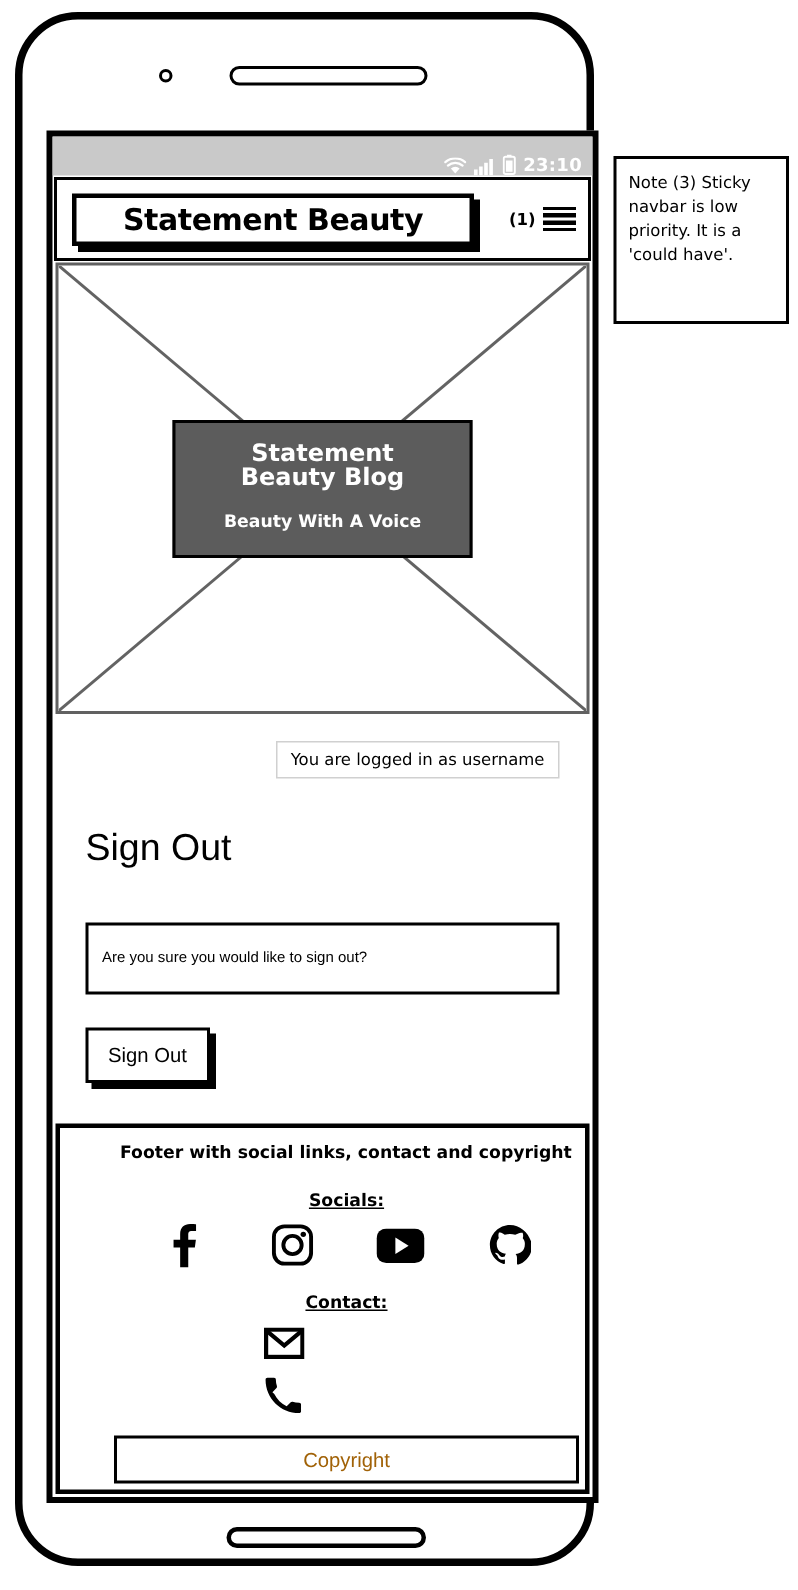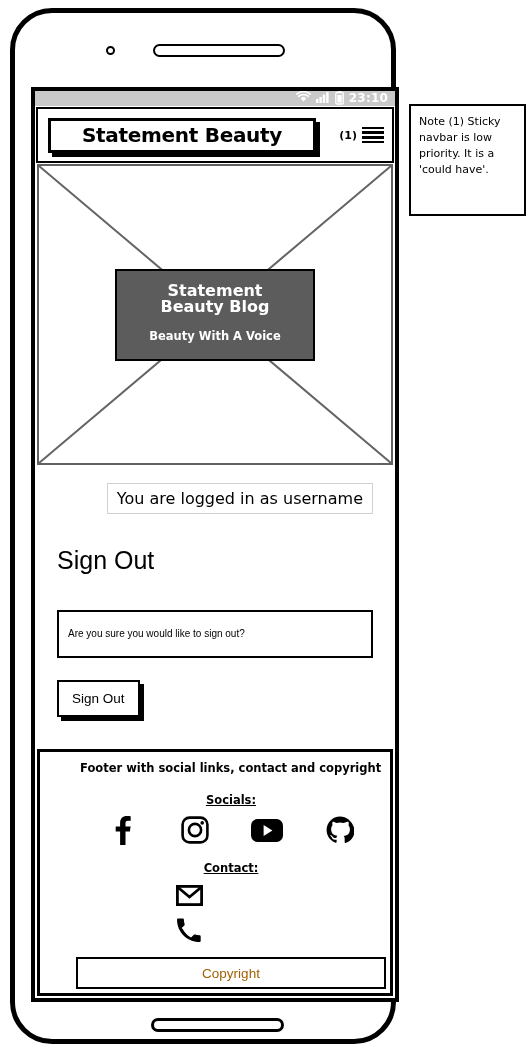--- a/index.html
+++ b/index.html
@@ -69,24 +69,24 @@
     border: 4px solid #000;
     box-sizing: border-box;
     background: #ffffff;
     overflow: hidden;
     display: flex;
     flex-direction: column;
   }
 
   
   .status-bar {
-    height: 15px;
+    height: 26px;
     background: #c9c9c9;
     display: flex;
-    align-items: flex-start;
+    align-items: flex-end;
     justify-content: flex-end;
     padding-right: 7px;
     gap: 5px;
     flex: 0 0 auto;
   }
   .status-bar svg { display: block; }
   .status-time {
     color: #ffffff;
     font-size: 12px;
     font-weight: bold;
@@ -208,21 +208,21 @@
   }
   .login-status-row {
     display: flex;
     justify-content: flex-end;
     margin-top: 18px;
   }
   .login-status {
     border: 1.5px solid #d0d0d0;
     padding: 5px 9px;
     font-family: "DejaVu Sans", sans-serif;
-    font-size: 16px;
+    font-size: 11px;
     color: #000;
     background: #fff;
     white-space: nowrap;
   }
   .page-heading {
     margin-top: 32px;
     font-family: "Liberation Sans", sans-serif;
     font-size: 25px;
     font-weight: normal;
     color: #000;
@@ -473,14 +473,14 @@
 
       <div class="copyright-bar">
         <span class="copyright-text">Copyright</span>
       </div>
     </div>
 
   </div>
 </div>
 
 <div class="side-note">
-  <div class="side-note-text">Note (1) Sticky navbar is low priority. It is a 'could have'.</div>
+  <div class="side-note-text">Note (3) Sticky navbar is low priority. It is a 'could have'.</div>
 </div>
 
 </body></html>

